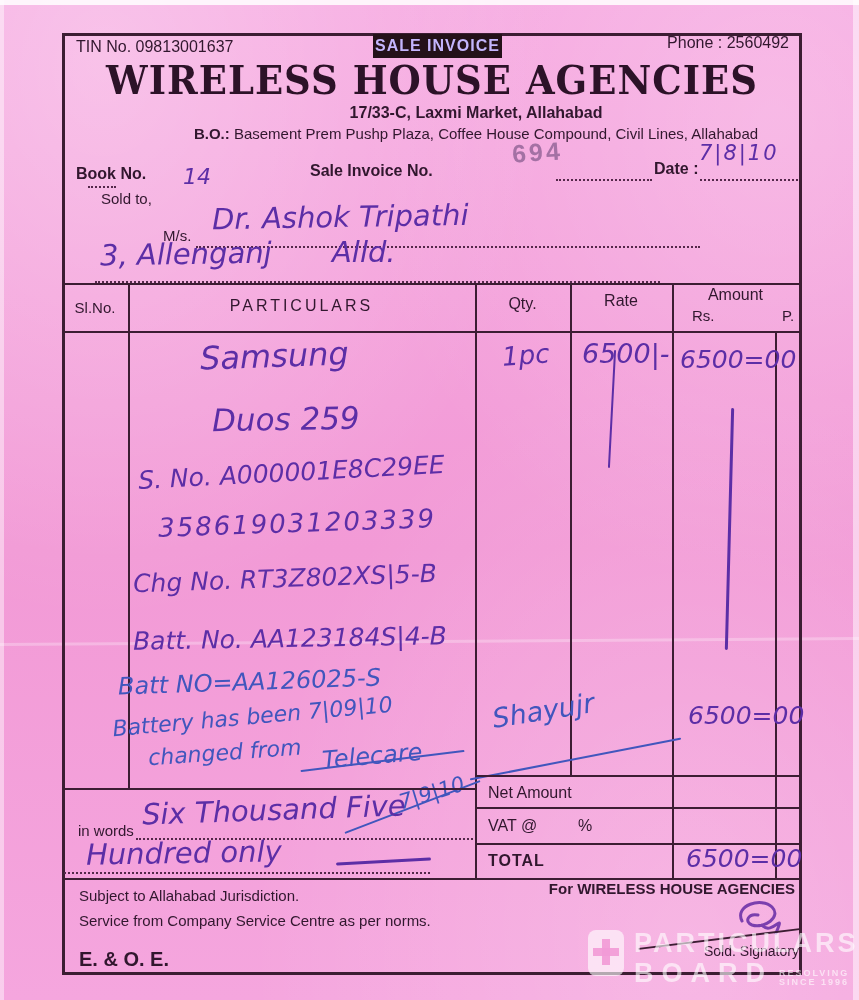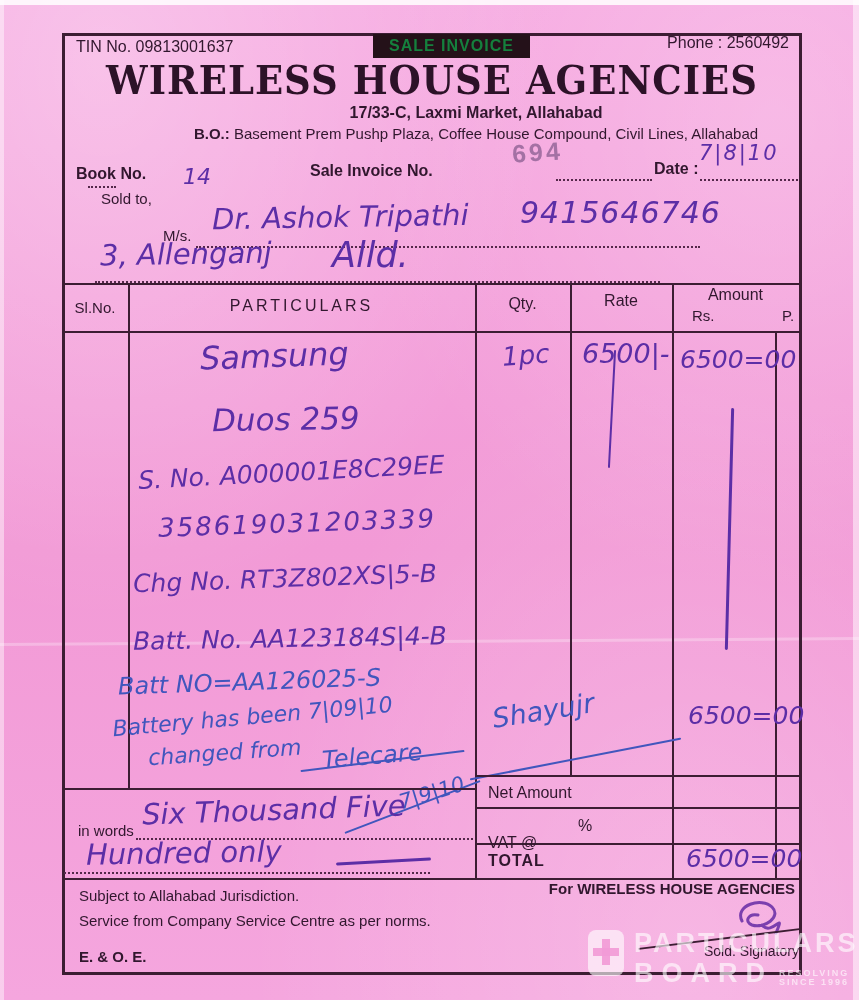--- a/index.html
+++ b/index.html
@@ -17,22 +17,22 @@
       color:#5c2ea6;white-space:nowrap;line-height:1;}
   .hwb{color:#4156bd;}
   .stamp{position:absolute;color:#a471a4;font-weight:bold;letter-spacing:3px;}
   .vline{position:absolute;width:2px;background:#3c1d33;}
   .hline{position:absolute;height:2px;background:#3c1d33;}
   .dotline{position:absolute;height:0;border-bottom:2px dotted #54284a;}
   .penline{position:absolute;background:#5c2ea6;border-radius:2px;}
   .blueline{position:absolute;background:#4156bd;height:2px;border-radius:2px;}
   #frame{position:absolute;left:62px;top:33px;width:734px;height:936px;
          border:3px solid #3c1d33;}
-  #badge{position:absolute;left:373px;top:34px;background:#241119;color:#15803d;
-         font-weight:bold;font-size:16px;letter-spacing:1px;padding:3px 16px;}
+  #badge{position:absolute;left:373px;top:34px;background:#241119;color:#c4b5fd;
+         font-weight:bold;font-size:16px;letter-spacing:1px;padding:3px 2px;}
   #company{position:absolute;left:62px;top:58px;width:740px;text-align:center;
          font-family:"DejaVu Serif",serif;font-weight:bold;font-size:37px;
          letter-spacing:1px;color:#2c1228;transform:scaleY(1.04);}
   .ctr{left:62px;width:828px;text-align:center;}
   .wm{color:rgba(255,255,255,.62);font-weight:bold;line-height:1;}
   .edge{position:absolute;pointer-events:none;}
   svg{display:block;}
 </style>
 </head>
 <body>
@@ -63,24 +63,23 @@
   <div class="dotline" style="left:556px;top:179px;width:96px;"></div>
   <div class="stamp" style="left:512px;top:138px;font-size:25px;transform:rotate(-4deg);">694</div>
   <div class="abs print b" style="left:654px;top:160px;font-size:16px;">Date :</div>
   <div class="dotline" style="left:700px;top:179px;width:98px;"></div>
   <div class="hw" style="left:699px;top:143px;font-size:21px;letter-spacing:2px;">7|8|10</div>
 
   <div class="abs print" style="left:101px;top:190px;font-size:15px;">Sold to,</div>
   <div class="abs print" style="left:163px;top:227px;font-size:15px;">M/s.</div>
   <div class="dotline" style="left:196px;top:246px;width:504px;"></div>
   <div class="hw" style="left:212px;top:203px;font-size:29px;transform:rotate(-1deg);">Dr. Ashok Tripathi</div>
-  <div class="hw" style="left:520px;top:198px;font-size:30px;letter-spacing:1px;">9415646746</div>
   <div class="dotline" style="left:95px;top:281px;width:565px;"></div>
   <div class="hw" style="left:100px;top:240px;font-size:29px;transform:rotate(-1deg);">3, Allenganj</div>
-  <div class="hw" style="left:332px;top:238px;font-size:35px;">Alld.</div>
+  <div class="hw" style="left:332px;top:238px;font-size:29px;">Alld.</div>
 
   <div class="hline" style="left:62px;top:283px;width:737px;"></div>
   <div class="hline" style="left:62px;top:331px;width:737px;"></div>
   <div class="vline" style="left:128px;top:283px;height:505px;"></div>
   <div class="vline" style="left:475px;top:283px;height:595px;"></div>
   <div class="vline" style="left:570px;top:283px;height:492px;"></div>
   <div class="vline" style="left:672px;top:283px;height:595px;"></div>
   <div class="vline" style="left:775px;top:331px;height:547px;"></div>
 
   <div class="abs print ctr" style="left:62px;width:66px;top:299px;font-size:15px;">Sl.No.</div>
@@ -114,35 +113,35 @@
   <div class="hw hwb" style="left:398px;top:783px;font-size:21px;transform:rotate(-17deg);">7|9|10</div>
   <div class="blueline" style="left:340px;top:806px;width:145px;transform:rotate(-21deg);"></div>
 
   <div class="hline" style="left:475px;top:775px;width:324px;"></div>
   <div class="hline" style="left:62px;top:788px;width:413px;"></div>
   <div class="hline" style="left:475px;top:807px;width:324px;"></div>
   <div class="hline" style="left:475px;top:843px;width:324px;"></div>
   <div class="hline" style="left:62px;top:878px;width:737px;"></div>
 
   <div class="abs print" style="left:488px;top:784px;font-size:16px;">Net Amount</div>
-  <div class="abs print" style="left:488px;top:817px;font-size:16px;margin-top:17px;">VAT @</div>
+  <div class="abs print" style="left:488px;top:817px;font-size:16px;">VAT @</div>
   <div class="abs print" style="left:578px;top:817px;font-size:16px;">%</div>
   <div class="abs print" style="left:488px;top:852px;font-size:16px;letter-spacing:1px;font-weight:bold;">TOTAL</div>
   <div class="hw" style="left:686px;top:846px;font-size:25px;">6500=00</div>
 
   <div class="abs print" style="left:78px;top:822px;font-size:15px;">in words</div>
   <div class="dotline" style="left:136px;top:838px;width:337px;"></div>
   <div class="hw" style="left:142px;top:796px;font-size:29px;transform:rotate(-2deg);">Six Thousand Five</div>
   <div class="dotline" style="left:64px;top:872px;width:366px;"></div>
   <div class="hw" style="left:86px;top:839px;font-size:29px;transform:rotate(-1deg);">Hundred only</div>
   <div class="penline" style="left:336px;top:860px;width:95px;height:3px;transform:rotate(-3deg);"></div>
 
   <div class="abs print" style="left:79px;top:912px;font-size:15px;">Service from Company Service Centre as per norms.</div>
   <div class="abs print" style="left:79px;top:887px;font-size:15px;">Subject to Allahabad Jurisdiction.</div>
-  <div class="abs print b" style="left:79px;top:948px;font-size:15px;">E. &amp; O. E.</div>
+  <div class="abs print b" style="left:79px;top:948px;font-size:20px;">E. &amp; O. E.</div>
   <div class="abs print b" style="right:64px;top:880px;font-size:15px;">For WIRELESS HOUSE AGENCIES</div>
   <svg class="abs" style="left:728px;top:895px;" width="62" height="44" viewBox="0 0 62 44">
     <path d="M14,26 C6,10 34,2 44,12 C54,22 36,34 24,30 C16,27 20,18 30,20 M34,30 C44,42 58,14 48,38" fill="none" stroke="#7b3fae" stroke-width="3" stroke-linecap="round"></path>
   </svg>
   <div class="hline" style="left:638px;top:938px;width:162px;height:2px;transform:rotate(-7deg);"></div>
   <div class="abs print" style="left:704px;top:943px;font-size:14px;">Sold. Signatory</div>
 
   <div class="abs" style="left:588px;top:930px;display:flex;align-items:flex-start;">
     <div style="width:36px;height:46px;border-radius:8px;background:rgba(255,255,255,.62);position:relative;margin-right:10px;">
       <div style="position:absolute;left:14px;top:9px;width:8px;height:26px;background:rgba(242,154,214,.9);"></div>

